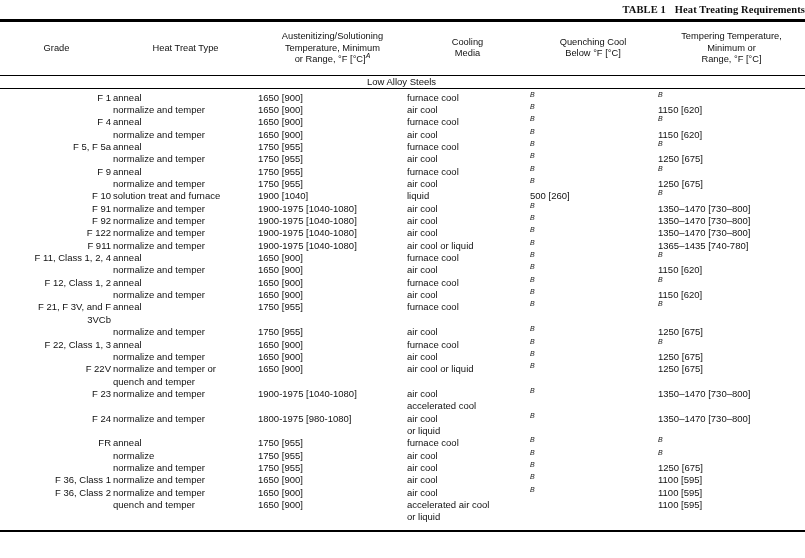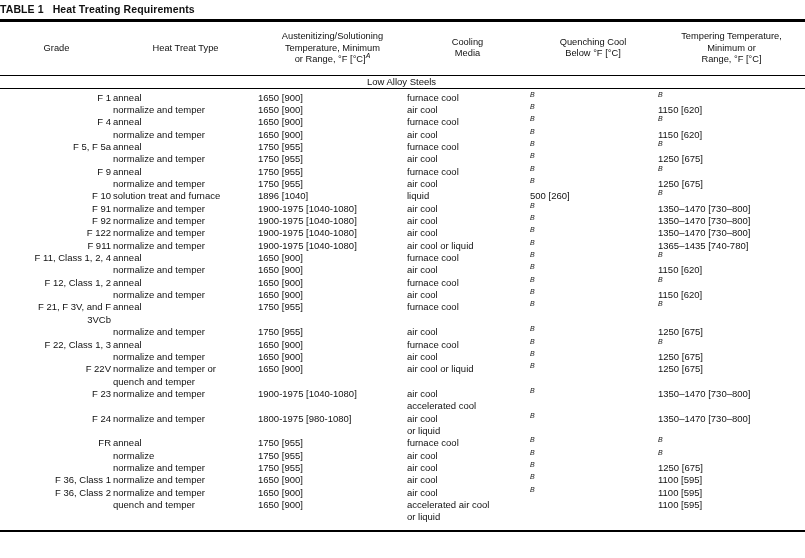--- a/index.html
+++ b/index.html
@@ -13,26 +13,27 @@
     color: #111111;
     -webkit-font-smoothing: antialiased;
   }
   .page {
     width: 805px;
     height: 558px;
     overflow: hidden;
     background: #ffffff;
   }
   .table-title {
-    text-align: left;
+    text-align: right;
     font-weight: bold;
     font-size: 10.5px;
     line-height: 13px;
     padding: 3px 0 3px 0;
     letter-spacing: 0.1px;
+    font-family: Liberation Serif, serif;
   }
   .title-prefix { margin-right: 9px; }
   table.htr {
     border-collapse: collapse;
     table-layout: fixed;
     width: 805px;
     border-top: 3px solid #000;
     border-bottom: 2px solid #000;
   }
   table.htr thead th {
@@ -163,21 +164,21 @@
           <td class="c0"></td>
           <td class="c1">normalize and temper</td>
           <td class="c2">1750 [955]</td>
           <td class="c3">air cool</td>
           <td class="c4"><sup class="fn">B</sup></td>
           <td class="c5">1250 [675]</td>
         </tr>
         <tr>
           <td class="c0">F 10</td>
           <td class="c1">solution treat and furnace</td>
-          <td class="c2">1896 [1040]</td>
+          <td class="c2">1900 [1040]</td>
           <td class="c3">liquid</td>
           <td class="c4">500 [260]</td>
           <td class="c5"><sup class="fn">B</sup></td>
         </tr>
         <tr>
           <td class="c0">F 91</td>
           <td class="c1">normalize and temper</td>
           <td class="c2">1900-1975 [1040-1080]</td>
           <td class="c3">air cool</td>
           <td class="c4"><sup class="fn">B</sup></td>

